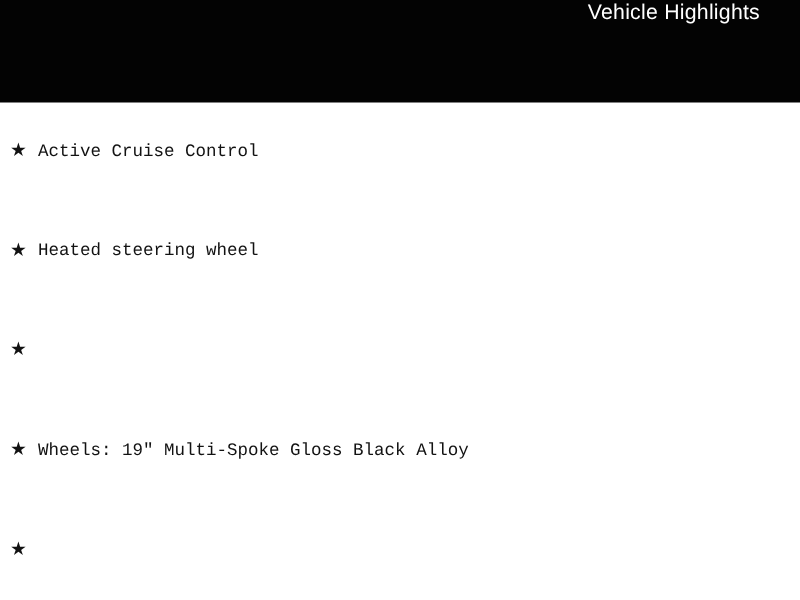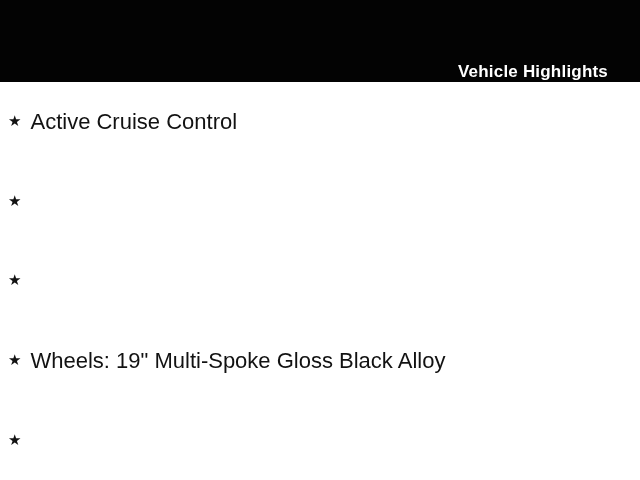--- a/index.html
+++ b/index.html
@@ -15,24 +15,23 @@
     height: 480px;
     background: var(--body-bg);
     font-family: "Liberation Sans", sans-serif;
     overflow: hidden;
   }
   .header {
     width: 640px;
     height: 82px;
     background: var(--header-bg);
     display: flex;
-    align-items: flex-end;
+    align-items: flex-start;
     justify-content: flex-end;
     padding-right: 32px;
-    font-weight: bold;
   }
   .header-title {
     color: var(--header-text);
     font-size: 17px;
     letter-spacing: 0.2px;
   }
   .list {
     width: 640px;
     height: 398px;
     display: flex;
@@ -46,39 +45,41 @@
   }
   .star {
     font-size: 15px;
     line-height: 1;
     color: var(--item-text);
     margin-right: 9px;
     position: relative;
     top: -1px;
   }
   .label {
-    font-size: 22px;
+    font-size: 14px;
     color: var(--item-text);
+    font-family: Liberation Mono, monospace;
   }
 </style>
 </head>
 <body>
 
 <div class="header">
   <span class="header-title">Vehicle Highlights</span>
 </div>
 
 <div class="list">
   <div class="item">
     <span class="star">★</span>
     <span class="label">Active Cruise Control</span>
   </div>
 
   <div class="item">
     <span class="star">★</span>
+    <span class="label">Heated steering wheel</span>
   </div>
 
   <div class="item">
     <span class="star">★</span>
   </div>
 
   <div class="item">
     <span class="star">★</span>
     <span class="label">Wheels: 19" Multi-Spoke Gloss Black Alloy</span>
   </div>

